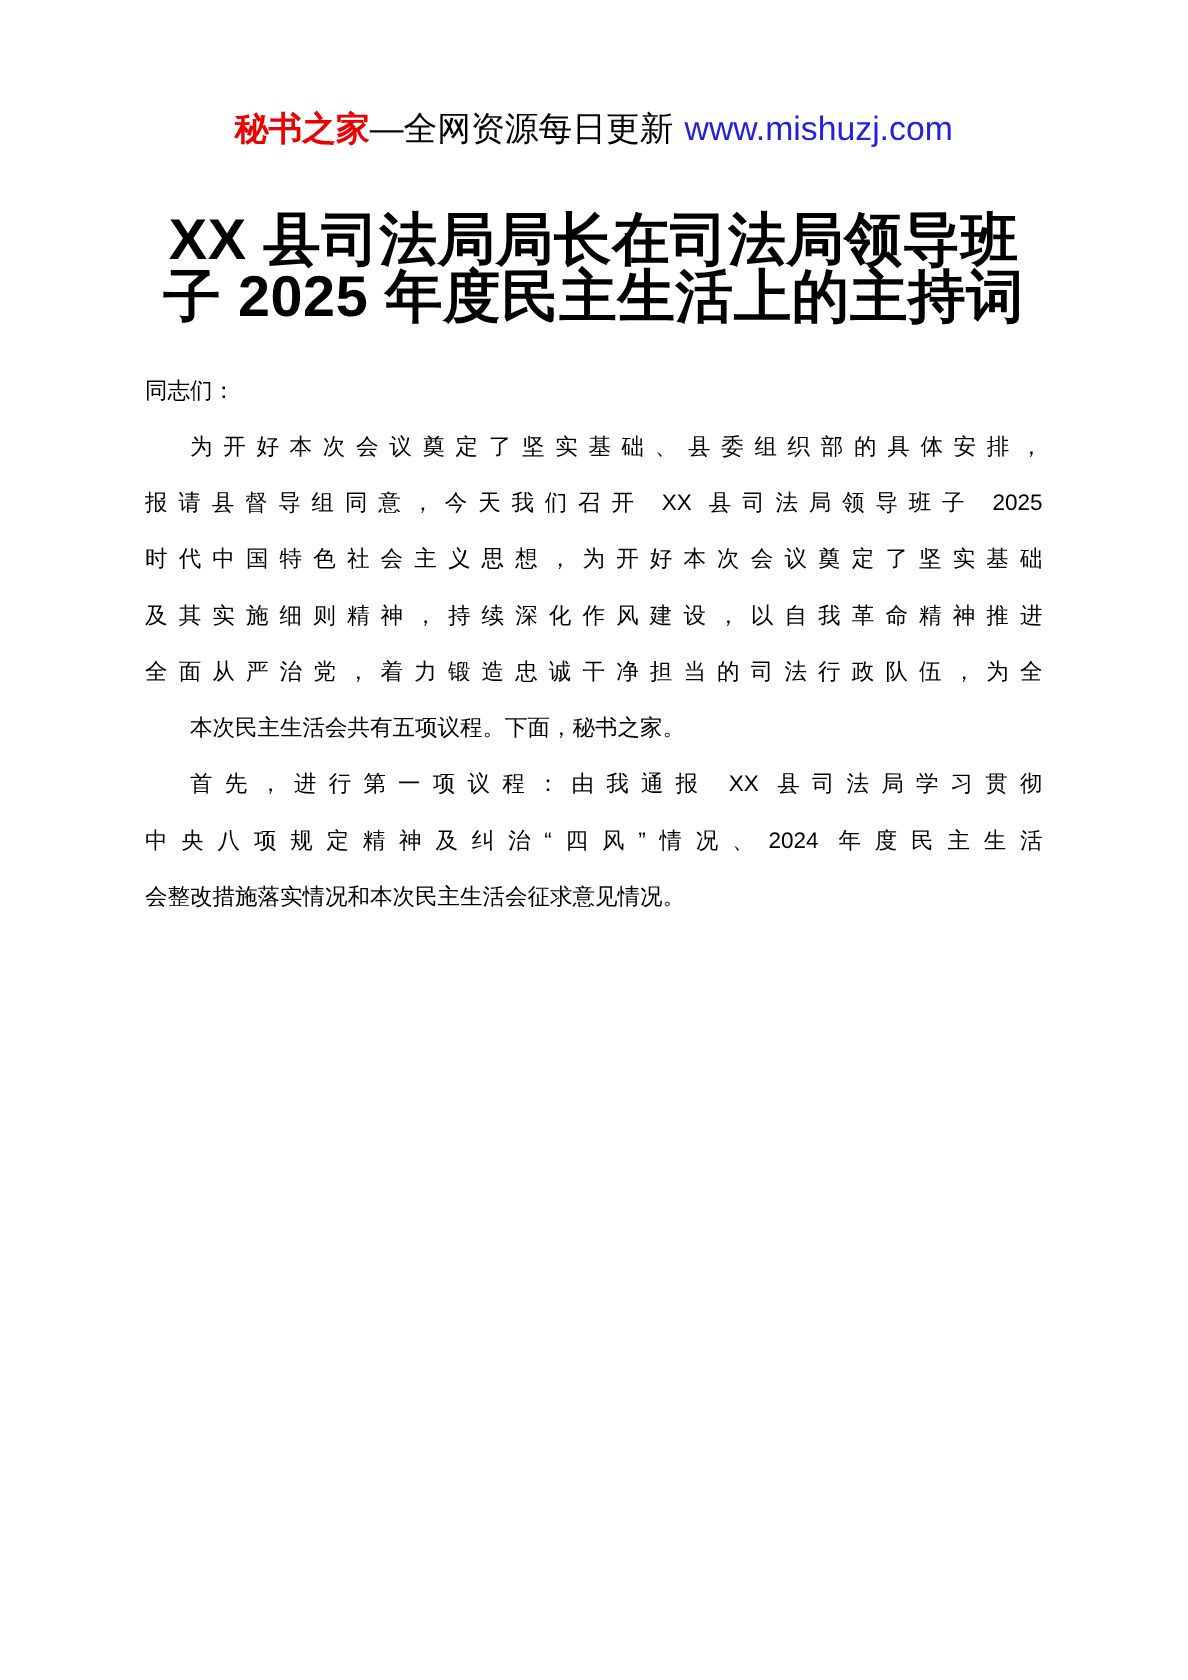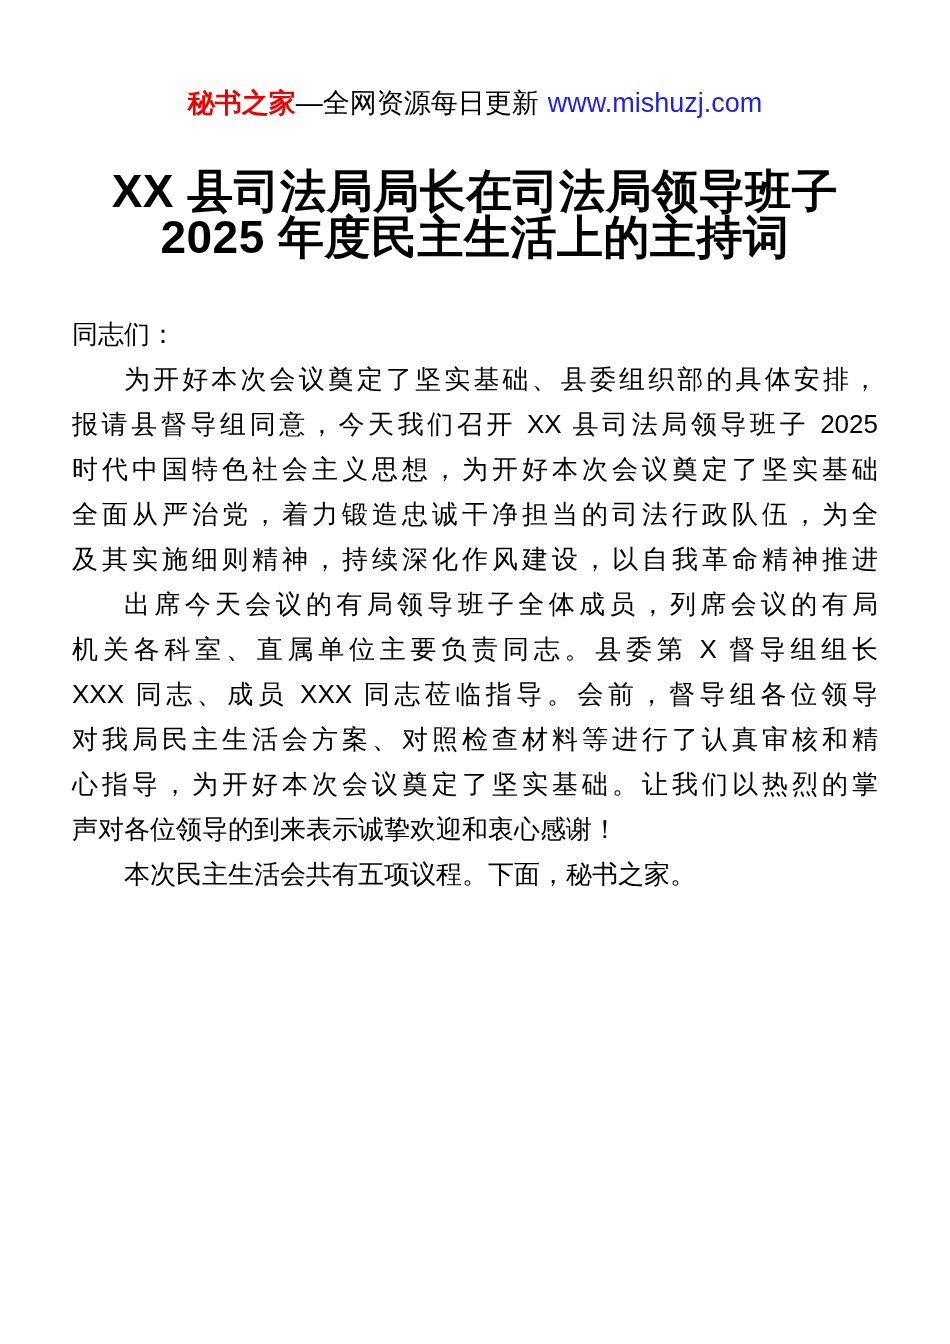--- a/index.html
+++ b/index.html
@@ -7,21 +7,21 @@
     padding: 0;
     background: #ffffff;
   }
   .page {
     position: relative;
     width: 950px;
     height: 1009px;
     margin: 0 auto;
     background: #ffffff;
     box-sizing: border-box;
-    padding: 0 72px;
+    padding: 0 116px;
     overflow: hidden;
     font-family: "Liberation Sans", "DejaVu Sans", sans-serif;
     color: #000000;
   }
   .doc-header {
     margin-top: 84px;
     text-align: center;
     font-size: 27px;
     line-height: 38px;
     white-space: nowrap;
@@ -39,22 +39,22 @@
   .doc-title {
     margin: 46px 0 0 0;
     font-size: 46px;
     line-height: 46px;
     font-weight: 700;
     text-align: center;
     letter-spacing: 0.5px;
     color: #000000;
   }
   .doc-body {
-    margin-top: 52px;
-    font-size: 26px;
+    margin-top: 30px;
+    font-size: 18px;
     line-height: 45px;
     color: #000000;
   }
   .para {
     margin: 0;
     padding: 0;
   }
   .line {
     min-height: 45px;
     white-space: nowrap;
@@ -82,28 +82,25 @@
   <h1 class="doc-title">XX 县司法局局长在司法局领导班子 2025 年度民主生活上的主持词</h1>
 
   <div class="doc-body" id="doc-body">
       <div class="para">
         <div class="line last">同志们：</div>
       </div>
       <div class="para">
         <div class="line fill indent">为开好本次会议奠定了坚实基础、县委组织部的具体安排，</div>
         <div class="line fill">报请县督导组同意，今天我们召开 XX 县司法局领导班子 2025</div>
         <div class="line fill">时代中国特色社会主义思想，为开好本次会议奠定了坚实基础</div>
+        <div class="line fill">及其实施细则精神，持续深化作风建设，以自我革命精神推进</div>
         <div class="line fill">全面从严治党，着力锻造忠诚干净担当的司法行政队伍，为全</div>
-        <div class="line fill">及其实施细则精神，持续深化作风建设，以自我革命精神推进</div>
-      </div>
-      <div class="para">
-        <div class="line fill indent">出席今天会议的有局领导班子全体成员，列席会议的有局</div>
-        <div class="line fill">机关各科室、直属单位主要负责同志。县委第 X 督导组组长</div>
-        <div class="line fill">XXX 同志、成员 XXX 同志莅临指导。会前，督导组各位领导</div>
-        <div class="line fill">对我局民主生活会方案、对照检查材料等进行了认真审核和精</div>
-        <div class="line fill">心指导，为开好本次会议奠定了坚实基础。让我们以热烈的掌</div>
-        <div class="line last">声对各位领导的到来表示诚挚欢迎和衷心感谢！</div>
       </div>
       <div class="para">
         <div class="line last indent">本次民主生活会共有五项议程。下面，秘书之家。</div>
+      </div>
+      <div class="para">
+        <div class="line fill indent">首先，进行第一项议程：由我通报 XX 县司法局学习贯彻</div>
+        <div class="line fill">中央八项规定精神及纠治“四风”情况、2024 年度民主生活</div>
+        <div class="line last">会整改措施落实情况和本次民主生活会征求意见情况。</div>
       </div>
     </div>
 </div>
 
 </body></html>

